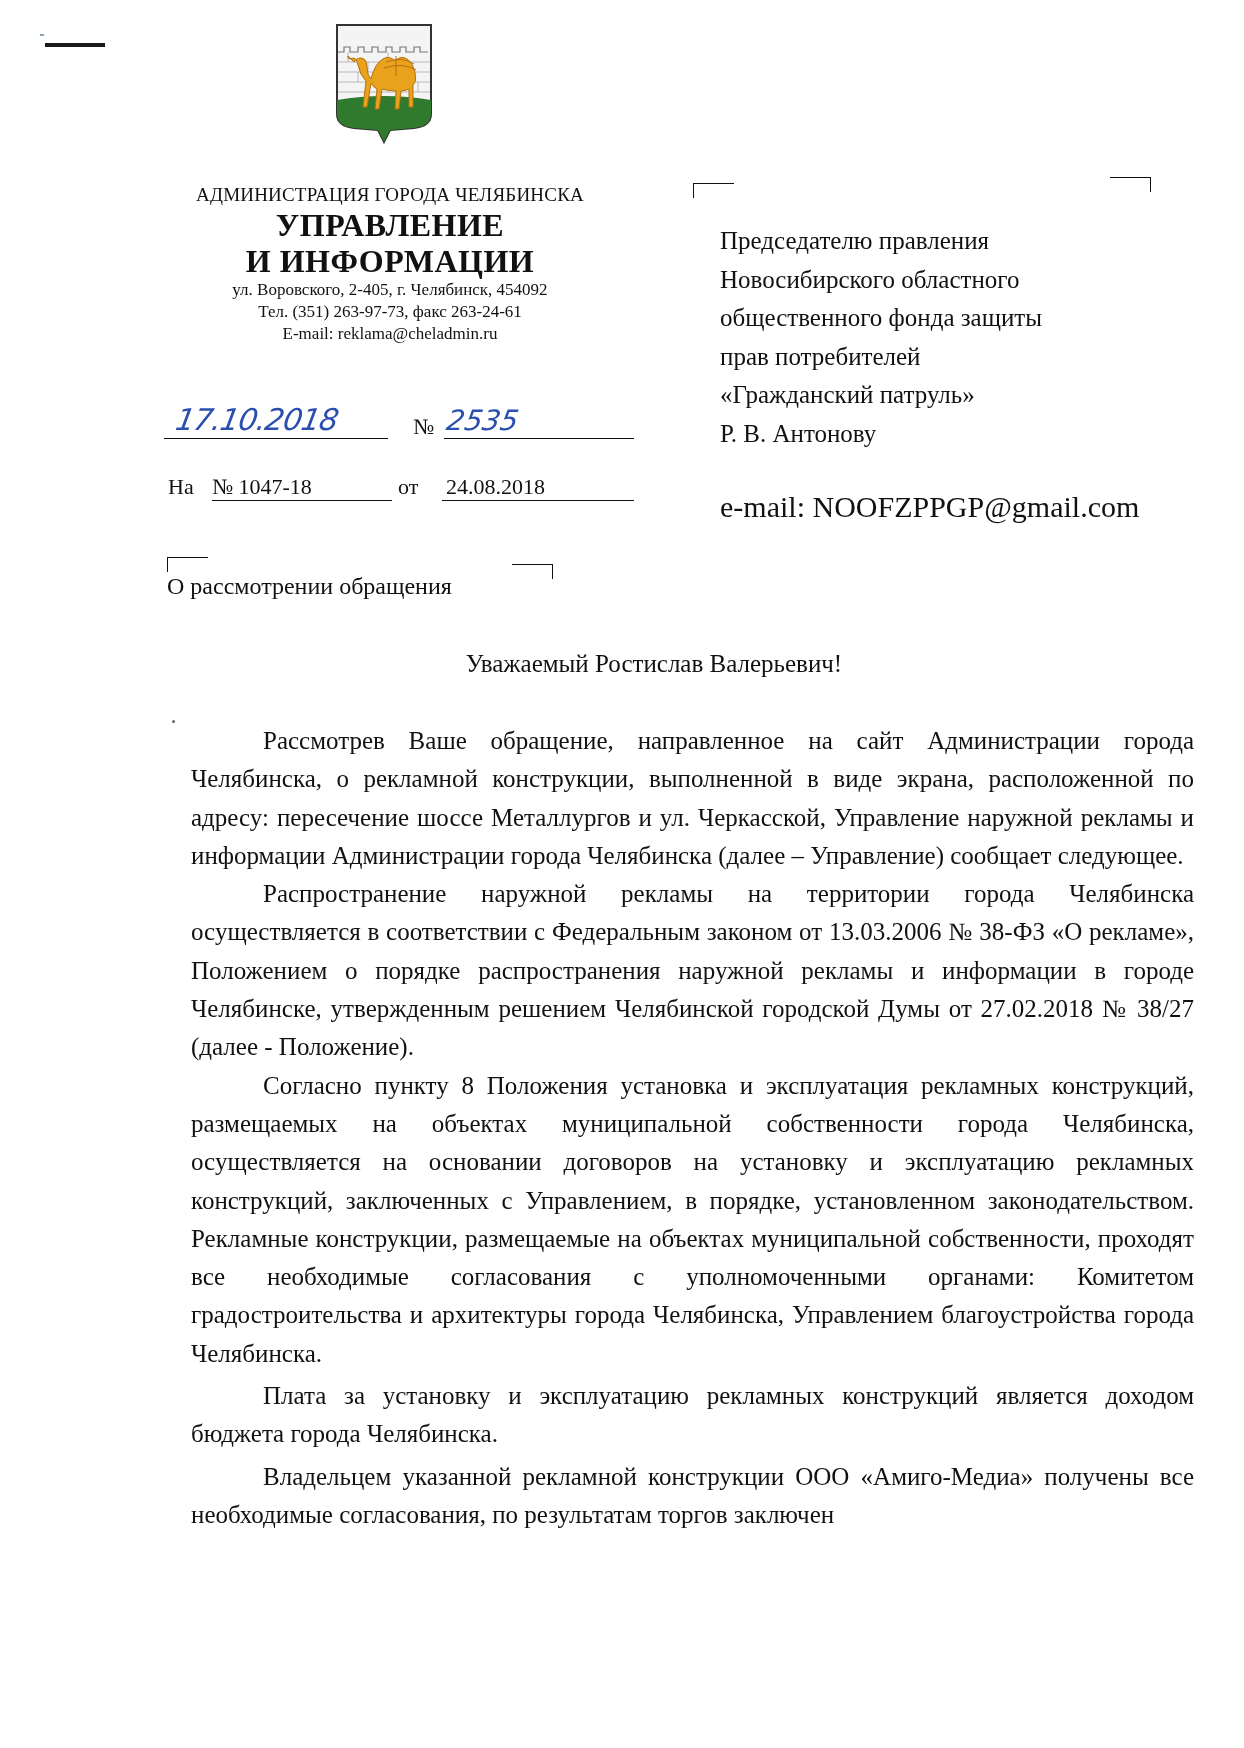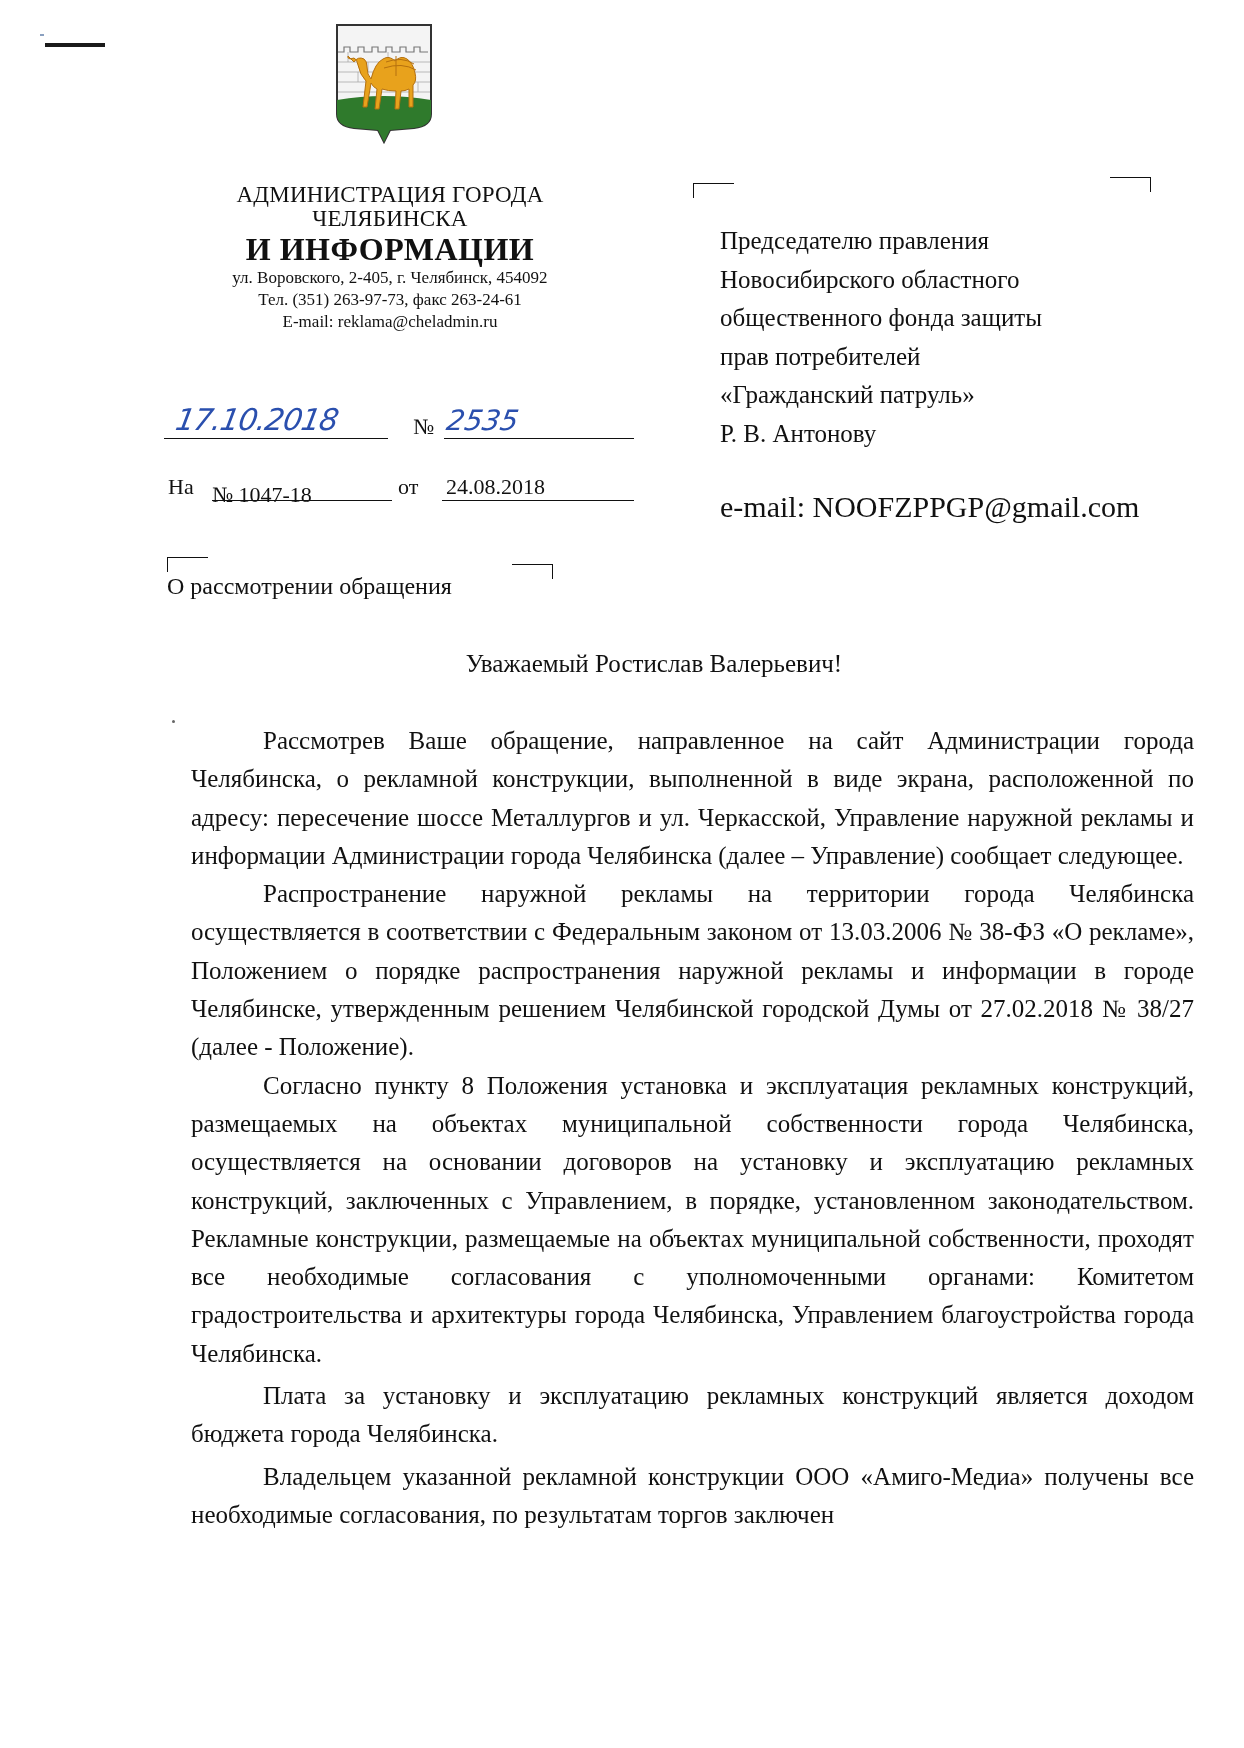--- a/index.html
+++ b/index.html
@@ -6,36 +6,36 @@
     body { width: 1244px; height: 1748px; position: relative; overflow: hidden; font-family: "Liberation Serif", "DejaVu Serif", serif; color: #111; }
 
     .scan-mark { position: absolute; left: 45px; top: 43px; width: 60px; height: 4px; background: #1a1a1a; }
     .scan-mark-tick { position: absolute; left: 40px; top: 34px; width: 4px; height: 2px; background: #8aa0c0; }
 
     
     .coat { position: absolute; left: 334px; top: 22px; width: 100px; height: 122px; }
 
     
     .letterhead { position: absolute; left: 160px; top: 183px; width: 460px; text-align: center; }
-    .lh-admin { font-size: 23px; letter-spacing: 0.2px; line-height: 24px; }
+    .lh-admin { font-size: 19px; letter-spacing: 0.2px; line-height: 24px; }
     .lh-dept { font-size: 32px; font-weight: bold; line-height: 36px; letter-spacing: 0.5px; }
     .lh-addr { font-size: 17px; line-height: 22px; }
 
     
     .reg-row { position: absolute; left: 164px; top: 402px; width: 470px; height: 40px; }
     .reg-date-line { position: absolute; left: 0; top: 36px; width: 224px; border-bottom: 1.5px solid #111; }
     .reg-date { position: absolute; left: 12px; top: 0; font-family: "DejaVu Sans", sans-serif; font-style: italic; font-size: 30px; color: #2a4fae; letter-spacing: -1px; transform: skewX(-10deg); }
     .reg-no-label { position: absolute; left: 249px; top: 12px; font-size: 22px; }
     .reg-no-line { position: absolute; left: 280px; top: 36px; width: 190px; border-bottom: 1.5px solid #111; }
     .reg-no { position: absolute; left: 283px; top: 2px; font-family: "DejaVu Sans", sans-serif; font-style: italic; font-size: 28px; color: #2a4fae; transform: skewX(-10deg); }
 
     .ref-row { position: absolute; left: 164px; top: 470px; width: 470px; height: 36px; font-size: 22px; }
     .ref-na { position: absolute; left: 4px; top: 4px; }
     .ref-no-line { position: absolute; left: 48px; top: 30px; width: 180px; border-bottom: 1.5px solid #111; }
-    .ref-no { position: absolute; left: 48px; top: 12px; }
+    .ref-no { position: absolute; left: 48px; top: 4px; }
     .ref-ot { position: absolute; left: 234px; top: 4px; }
     .ref-date-line { position: absolute; left: 278px; top: 30px; width: 192px; border-bottom: 1.5px solid #111; }
     .ref-date { position: absolute; left: 282px; top: 4px; }
 
     
     .br { position: absolute; border-color: #111; border-style: solid; border-width: 0; }
     .br-tl { border-top-width: 1.5px; border-left-width: 1.5px; width: 40px; height: 14px; }
     .br-tr { border-top-width: 1.5px; border-right-width: 1.5px; width: 40px; height: 14px; }
 
     
@@ -89,20 +89,21 @@
     <g stroke="#b5700e" stroke-width="1" fill="none">
       <path d="M52 40 q16 -6 28 2"></path>
         <path d="M50 46 q18 -6 32 2"></path>
         <path d="M62 34 v20"></path>
     </g>
   </svg>
 </div>
 
 <div class="letterhead">
   <div class="lh-admin">АДМИНИСТРАЦИЯ ГОРОДА ЧЕЛЯБИНСКА</div>
+  <div class="lh-dept">УПРАВЛЕНИЕ</div>
   <div class="lh-dept">И ИНФОРМАЦИИ</div>
   <div class="lh-addr">ул. Воровского, 2-405, г. Челябинск, 454092</div>
   <div class="lh-addr">Тел. (351) 263-97-73, факс 263-24-61</div>
   <div class="lh-addr">E-mail: reklama@cheladmin.ru</div>
 </div>
 
 <div class="reg-row">
   <span class="reg-date">17.10.2018</span>
   <div class="reg-date-line"></div>
   <span class="reg-no-label">№</span>

